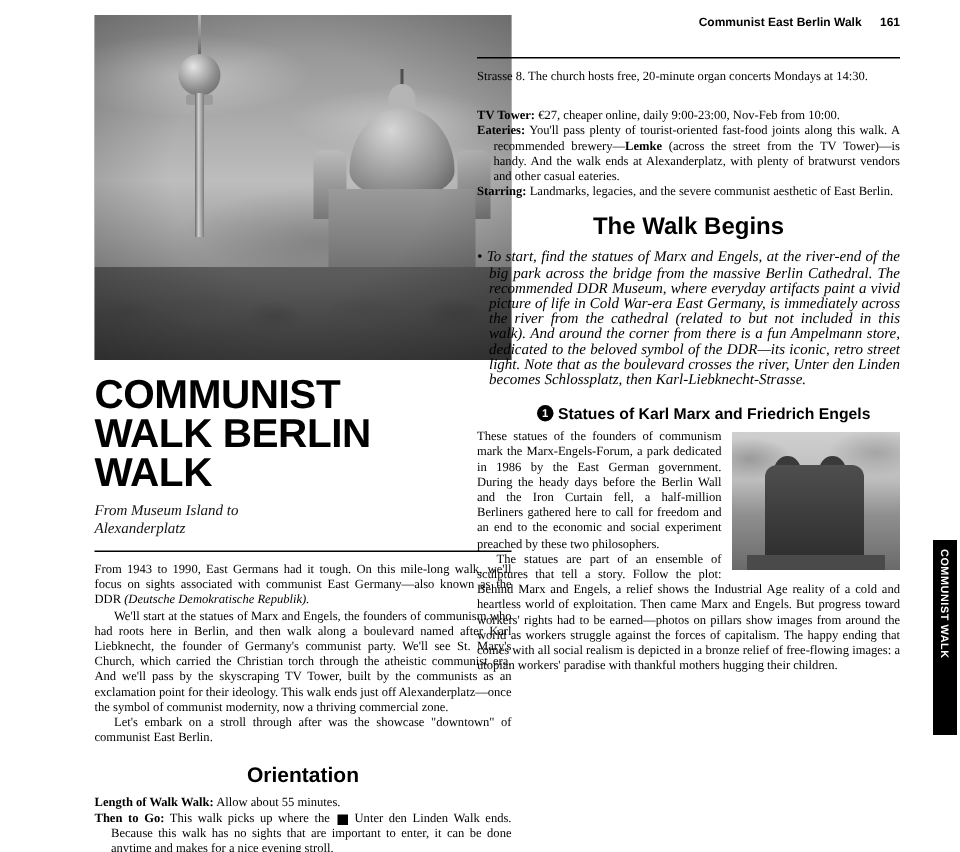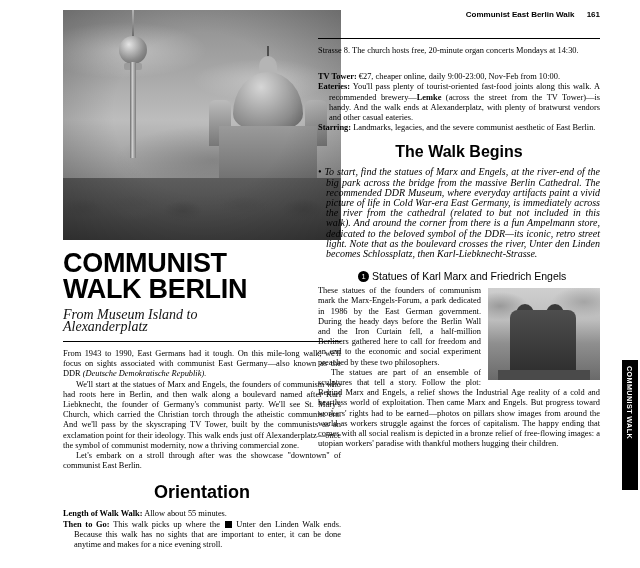--- a/index.html
+++ b/index.html
@@ -109,42 +109,42 @@
     font-family: "Liberation Sans", sans-serif;
     font-weight: bold;
     font-size: 27px;
     line-height: 26px;
     letter-spacing: -0.3px;
     margin: 0;
   }
   .subtitle {
     font-family: "Liberation Serif", serif;
     font-style: italic;
-    font-size: 14px;
+    font-size: 10px;
     line-height: 12px;
     margin-top: 7px;
     color: #111;
   }
   .rule {
     border-top: 1.6px solid #000;
     margin: 8px 0 7px 0;
   }
   p.body {
     font-size: 8.4px;
     line-height: 10.2px;
     text-align: justify;
     margin: 0;
     text-indent: 13px;
   }
   p.body.first { text-indent: 0; }
   .ital { font-style: italic; }
   h2.section {
     font-family: "Liberation Sans", sans-serif;
     font-weight: bold;
-    font-size: 18px;
+    font-size: 14px;
     text-align: center;
     margin: 11px 0 6px 0;
   }
   .deflist { font-size: 8.4px; line-height: 10.2px; text-align: justify; }
   .deflist p { margin: 0 0 0 0; text-indent: -11px; padding-left: 11px; }
   .deflist .term { font-weight: bold; }
   .ubahn {
     display:inline-block; width:7px; height:7px; background:#000; color:#fff;
     font-family:"Liberation Sans", sans-serif; font-size:5.5px; font-weight:bold;
     text-align:center; line-height:7px; vertical-align: 1px; margin: 0 1px;
@@ -176,21 +176,21 @@
     font-style: italic;
     font-size: 10px;
     line-height: 10.2px;
     text-align: justify;
     margin: 0;
     text-indent: -8px;
     padding-left: 8px;
   }
   h3.stop {
     font-family: "Liberation Sans", sans-serif;
-    font-weight: normal;
+    font-weight: bold;
     font-size: 10.5px;
     margin: 11px 0 4px 0;
     padding-left: 40px;
   }
   .numcircle {
     display:inline-block;
     width:11px; height:11px; border-radius:50%;
     background:#000; color:#fff;
     font-size:7.5px; line-height:11px; text-align:center;
     font-family:"Liberation Sans", sans-serif;
@@ -278,20 +278,21 @@
       </div>
       <div class="ground">
         <div class="trees"></div>
       </div>
       <div class="vignette"></div>
     </div>
 
     <div class="title-block">
       <div class="big-title">COMMUNIST</div>
       <div class="big-title">WALK BERLIN</div>
+      <div class="big-title">WALK</div>
       <div class="subtitle">
         <span>From Museum Island to</span><br>
         <span>Alexanderplatz</span>
       </div>
     </div>
 
     <div class="rule"></div>
 
     <p class="body first"><span>From 1943 to 1990, East Germans had it tough. On this mile-long walk, we'll focus on sights associated with communist East Germany—also known as the DDR</span> <span class="ital">(Deutsche Demokratische Republik).</span></p>
     <p class="body">We'll start at the statues of Marx and Engels, the founders of communism who had roots here in Berlin, and then walk along a boulevard named after Karl Liebknecht, the founder of Germany's communist party. We'll see St. Mary's Church, which carried the Christian torch through the atheistic communist era. And we'll pass by the skyscraping TV Tower, built by the communists as an exclamation point for their ideology. This walk ends just off Alexanderplatz—once the symbol of communist modernity, now a thriving commercial zone.</p>

